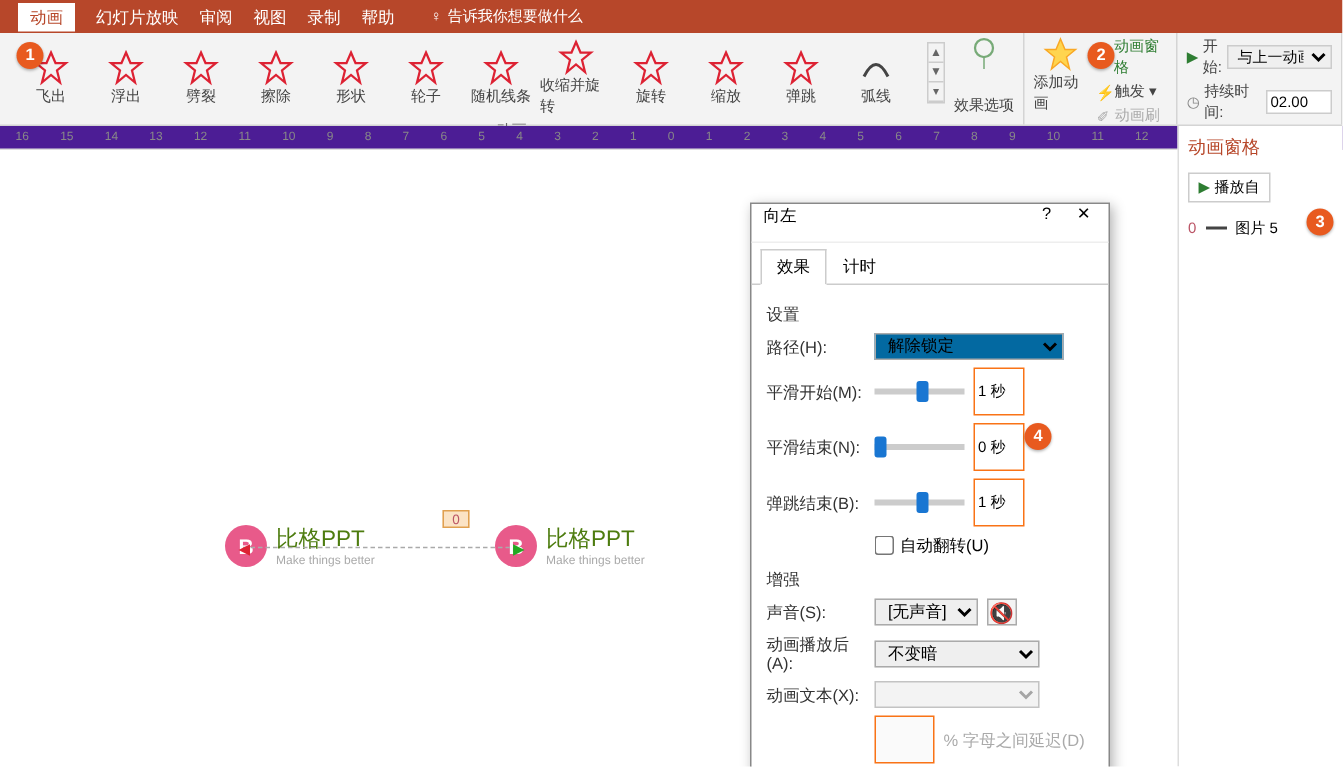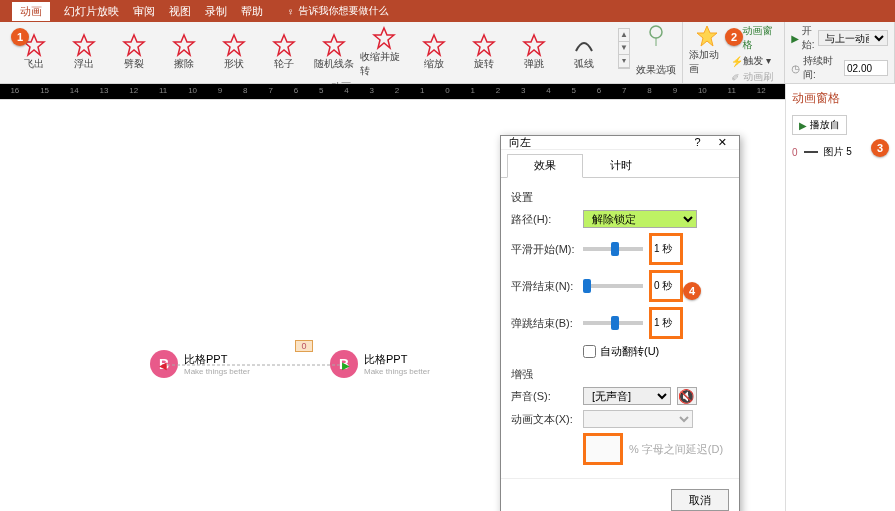--- a/index.html
+++ b/index.html
@@ -22,50 +22,50 @@
 .group-label { text-align: center; font-size: 10px; color: #666; }
 .group-content { display: flex; gap: 6px; align-items: flex-start; }
 
 .adv-item { display: flex; align-items: center; gap: 2px; font-size: 10px; color: #444; margin-bottom: 2px; cursor: pointer; }
 .adv-item.green { color: #2e7d32; }
 .adv-icon { width: 10px; height: 10px; display: inline-block; }
 
 .timing-row { display: flex; align-items: center; gap: 3px; font-size: 10px; color: #444; margin-bottom: 2px; }
 .timing-row input, .timing-row select { font-size: 10px; height: 16px; border: 1px solid #ccc; padding: 0 2px; }
 
-.ruler { height: 16px; background: #000000; border-bottom: 1px solid #ddd; position: relative; font-size: 8px; color: #888; overflow: hidden; }
+.ruler { height: 16px; background: #4c1d95; border-bottom: 1px solid #ddd; position: relative; font-size: 8px; color: #888; overflow: hidden; }
 .ruler-marks { position: absolute; left: 0; right: 0; top: 2px; display: flex; justify-content: space-around; }
 
 .workspace { position: absolute; top: 100px; left: 0; right: 110px; bottom: 0; background: #fff; }
 
 .ani-pane { position: absolute; right: 0; top: 84px; width: 110px; bottom: 0; background: #fff; border-left: 1px solid #ddd; padding: 6px; }
 .ani-pane-title { color: #b7472a; font-size: 12px; margin-bottom: 8px; }
 .play-btn { border: 1px solid #ccc; padding: 2px 6px; font-size: 10px; display: inline-flex; align-items: center; gap: 3px; cursor: pointer; }
 .ani-entry { display: flex; align-items: center; gap: 6px; margin-top: 10px; font-size: 10px; }
 .ani-entry .line { width: 14px; height: 2px; background: #444; }
 
 .logo-block { position: absolute; display: flex; align-items: center; gap: 6px; }
 .logo-block .circle { width: 28px; height: 28px; border-radius: 50%; background: #e85a8a; color: #fff; display: flex; align-items: center; justify-content: center; font-weight: bold; font-size: 14px; }
-.logo-block .txt-main { font-size: 11px; color: #000000; }
+.logo-block .txt-main { font-size: 15px; color: #4d7c0f; }
 .logo-block .txt-sub { font-size: 8px; color: #aaa; }
 
 .dialog { position: absolute; left: 500px; top: 135px; width: 240px; background: #fff; border: 1px solid #888; box-shadow: 2px 2px 8px rgba(0,0,0,.3); }
-.dlg-title { height: 14px; display: flex; align-items: center; justify-content: space-between; padding: 0 8px; font-size: 11px; border-bottom: 1px solid #eee; }
+.dlg-title { height: 26px; display: flex; align-items: flex-start; justify-content: space-between; padding: 0 8px; font-size: 11px; border-bottom: 1px solid #eee; }
 .dlg-close { cursor: pointer; padding: 0 4px; }
 .dlg-tabs { display: flex; border-bottom: 1px solid #ccc; padding: 4px 6px 0; gap: 0; }
-.dlg-tab { padding: 3px 26px; font-size: 11px; border: 1px solid transparent; cursor: pointer; }
+.dlg-tab { padding: 3px 10px; font-size: 11px; border: 1px solid transparent; cursor: pointer; }
 .dlg-tab.active { border: 1px solid #ccc; border-bottom: 1px solid #fff; background: #fff; margin-bottom: -1px; }
 .dlg-body { padding: 8px 10px; }
 .section-hdr { font-size: 11px; margin: 4px 0; color: #333; }
 .form-row { display: flex; align-items: center; margin: 5px 0; gap: 6px; font-size: 11px; }
 .form-row label { width: 66px; color: #333; }
 .form-row select, .form-row input[type=text] { border: 1px solid #aaa; height: 18px; font-size: 11px; padding: 0 4px; }
 .slider { width: 60px; height: 4px; background: #ccc; position: relative; }
 .slider .thumb { position: absolute; width: 8px; height: 14px; background: #1976d2; top: -5px; border-radius: 2px; }
-.spin { width: 34px; border: 3px solid #f97316; height: 32px; font-size: 10px; padding: 11px 2px; }
+.spin { width: 34px; border: 1px solid #f97316; height: 32px; font-size: 10px; padding: 11px 2px; }
 .dlg-footer { display: flex; justify-content: flex-end; gap: 8px; padding: 10px; border-top: 1px solid #eee; }
 .dlg-footer button { width: 58px; height: 22px; border: 1px solid #999; background: #f3f3f3; font-size: 11px; cursor: pointer; }
 .dlg-footer button.primary { border: 1px solid #1976d2; margin-top: 37px; }
 
 .callout { position: absolute; width: 18px; height: 18px; border-radius: 50%; background: #e85a1f; color: #fff; font-size: 11px; font-weight: bold; display: flex; align-items: center; justify-content: center; box-shadow: 0 1px 2px rgba(0,0,0,.3); }
 .checkbox-row { display: flex; align-items: center; gap: 4px; font-size: 11px; margin: 4px 0 2px 72px; }
 </style>
 </head>
 <body>
 
@@ -131,27 +131,27 @@
           <div class="anim-item">
             <svg class="star-icon" viewBox="0 0 24 24">
               <polygon points="12,2 15,9 22,9 16,14 18,22 12,17 6,22 8,14 2,9 9,9" fill="none" stroke="#d23" stroke-width="1.5"></polygon>
             </svg>
             <span>收缩并旋转</span>
           </div>
           <div class="anim-item">
             <svg class="star-icon" viewBox="0 0 24 24">
               <polygon points="12,2 15,9 22,9 16,14 18,22 12,17 6,22 8,14 2,9 9,9" fill="none" stroke="#d23" stroke-width="1.5"></polygon>
             </svg>
+            <span>旋转</span>
+          </div>
+          <div class="anim-item">
+            <svg class="star-icon" viewBox="0 0 24 24">
+              <polygon points="12,2 15,9 22,9 16,14 18,22 12,17 6,22 8,14 2,9 9,9" fill="none" stroke="#d23" stroke-width="1.5"></polygon>
+            </svg>
             <span>缩放</span>
-          </div>
-          <div class="anim-item">
-            <svg class="star-icon" viewBox="0 0 24 24">
-              <polygon points="12,2 15,9 22,9 16,14 18,22 12,17 6,22 8,14 2,9 9,9" fill="none" stroke="#d23" stroke-width="1.5"></polygon>
-            </svg>
-            <span>旋转</span>
           </div>
           <div class="anim-item">
             <svg class="star-icon" viewBox="0 0 24 24">
               <polygon points="12,2 15,9 22,9 16,14 18,22 12,17 6,22 8,14 2,9 9,9" fill="none" stroke="#d23" stroke-width="1.5"></polygon>
             </svg>
             <span>弹跳</span>
           </div>
           <div class="anim-item">
             <svg class="star-icon" viewBox="0 0 24 24">
               <path d="M4 18 Q12 2 20 18" fill="none" stroke="#444" stroke-width="2"></path>
@@ -306,21 +306,21 @@
     </div>
   </div>
   <div class="dlg-tabs">
     <div class="dlg-tab active">效果</div>
     <div class="dlg-tab">计时</div>
   </div>
   <div class="dlg-body">
     <div class="section-hdr">设置</div>
     <div class="form-row">
       <label>路径(H):</label>
-      <select style="width:114px;background:#bef264"><option>解除锁定</option></select>
+      <select style="width:126px;background:#0369a1"><option>解除锁定</option></select>
     </div>
     <div class="form-row">
       <label>平滑开始(M):</label>
       <div class="slider">
           <div class="thumb" style="left:28px"></div>
         </div>
       <input class="spin" value="1 秒" style="">
     </div>
     <div class="form-row">
       <label>平滑结束(N):</label>
@@ -337,22 +337,26 @@
       <input class="spin" value="1 秒" style="">
     </div>
     <div class="checkbox-row">
       <input type="checkbox" style="">
       <span>自动翻转(U)</span>
     </div>
 
     <div class="section-hdr" style="margin-top:8px">增强</div>
     <div class="form-row">
       <label>声音(S):</label>
-      <select style="width:88px"><option>[无声音]</option></select>
+      <select style="width:69px"><option>[无声音]</option></select>
       <button style="width:20px;height:18px;border:1px solid #aaa;background:#f3f3f3">🔇</button>
+    </div>
+    <div class="form-row">
+      <label>动画播放后(A):</label>
+      <select style="width:110px"><option>不变暗</option></select>
     </div>
     <div class="form-row" style="color:#aaa">
       <label>动画文本(X):</label>
       <select disabled="" style="width:110px"></select>
     </div>
     <div class="form-row" style="color:#aaa; margin-left:72px">
       <input class="spin" disabled="" style="width: 40px;">
       <span>% 字母之间延迟(D)</span>
     </div>
   </div>

